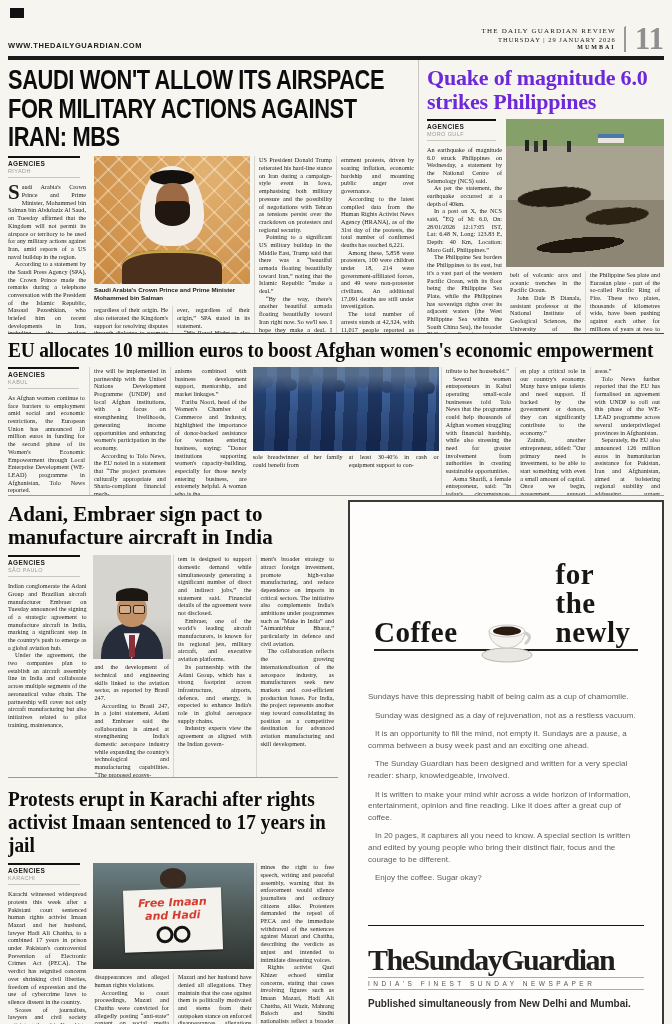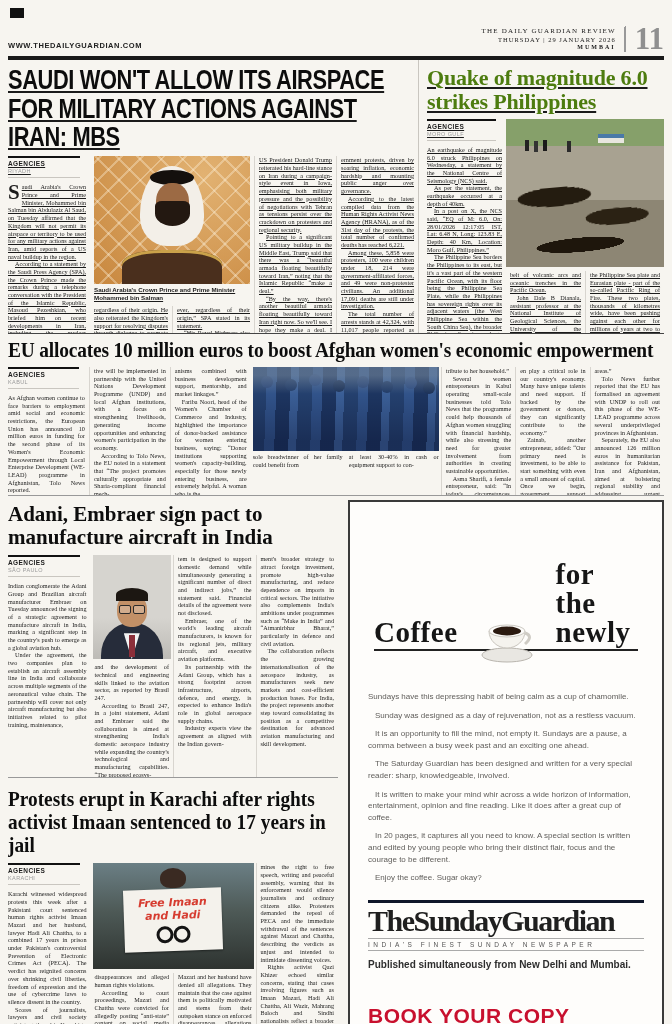--- a/index.html
+++ b/index.html
@@ -33,21 +33,21 @@
   .para { margin: 0; text-indent: 7px; }
   .para:first-child { text-indent: 0; }
   .dropcap .para:first-child::first-letter {
     float: left; font-size: 21px; line-height: 17px; padding: 1px 2px 0 0; font-weight: bold;
   }
   .cap { font-family: "Liberation Sans", sans-serif; font-weight: bold; font-size: 6.2px; line-height: 1.25; margin-top: 2px; color: #222; }
   .photo { position: relative; overflow: hidden; }
   .vr { border-left: 1px solid #d8d5cf; }
 
   
-  .top-section { display: flex; height: 274px; border-bottom: 1px solid #444; overflow: hidden; text-decoration: underline; }
+  .top-section { display: flex; height: 274px; border-bottom: 1px solid #444; overflow: hidden; }
   .saudi { width: 410px; overflow: hidden; }
   .hd-sans {
     font-family: "Liberation Sans", sans-serif; font-weight: bold; font-size: 27px; line-height: 1.05;
     letter-spacing: -0.5px; width: 124%; transform: scaleX(0.81); transform-origin: 0 0;
     margin: 6px 0 5px; color: #0d0d0d;
   }
   .grid-saudi { display: grid; grid-template-columns: repeat(5, 1fr); grid-template-rows: 150px auto; }
   .grid-saudi > div { padding: 0 4px; }
   .s-c1 { grid-area: 1/1/3/2; padding-left: 0 !important; }
   .s-photo { grid-area: 1/2/2/4; }
@@ -61,21 +61,21 @@
       repeating-linear-gradient(45deg, rgba(255,244,222,.35) 0 2px, transparent 2px 15px),
       repeating-linear-gradient(-45deg, rgba(255,244,222,.35) 0 2px, transparent 2px 15px),
       radial-gradient(circle at 70% 15%, #e2b272, #c8873e); }
   .m-ghutra { position: absolute; left: 50%; top: 10px; width: 64px; height: 80px; margin-left: -32px; background: #f3efe8; border-radius: 50% 50% 42% 42% / 60% 60% 36% 36%; }
   .m-agal { position: absolute; left: 50%; top: 14px; width: 44px; height: 15px; margin-left: -22px; background: #14100d; border-radius: 50%; }
   .m-face { position: absolute; left: 50%; top: 27px; width: 33px; height: 39px; margin-left: -16px; background: #9c6a44; border-radius: 46% 46% 50% 50%; }
   .m-beard { position: absolute; left: 50%; top: 45px; width: 35px; height: 25px; margin-left: -17px; background: #231811; border-radius: 20% 20% 50% 50%; }
   .m-robe { position: absolute; left: 50%; bottom: 0; width: 100px; height: 34px; margin-left: -50px; background: #4a2f1d; border-radius: 40% 40% 0 0; box-shadow: inset 0 3px 0 #caa24a; }
 
   .quake { width: 246px; border-left: 1px solid #c9c6c0; padding-left: 8px; overflow: hidden; }
-  .hd-serif { font-size: 22px; line-height: 1.08; letter-spacing: -0.2px; margin: 6px 0 5px; color: #4d7c0f; }
+  .hd-serif { font-size: 22px; line-height: 1.08; letter-spacing: -0.2px; margin: 6px 0 5px; color: #6d28d9; }
   .grid-quake { display: grid; grid-template-columns: repeat(3, 1fr); grid-template-rows: 152px auto; }
   .grid-quake > div { padding: 0 4px; }
   .q-c1 { grid-area: 1/1/3/2; padding-left: 0 !important; }
   .q-photo { grid-area: 1/2/2/4; padding: 0 !important; }
   .q-c2 { grid-area: 2/2/3/3; }
   .q-c3 { grid-area: 2/3/3/4; }
   .q-img { height: 148px; background: linear-gradient(180deg, #86a06a 0 18%, #a8a291 18% 55%, #8d8674 55% 100%); }
   .q-img::before { content: ""; position: absolute; left: 4%; top: 28%; width: 92%; height: 66%;
     background:
       radial-gradient(ellipse 42% 16% at 30% 35%, #241c10 0 60%, transparent 61%),
@@ -140,21 +140,21 @@
   .handcuffs::before { left: 4px; } .handcuffs::after { right: 4px; }
 
   
   .ad-col { flex: 1; padding: 4px 0 6px 4px; }
   .ad-box { height: 100%; background: #fefdfb; border: 2px solid #3a3a3a; box-shadow: 3px 3px 0 #c9c6c0; padding: 14px 18px; display: flex; flex-direction: column; overflow: hidden; }
   .coffee-title { display: flex; align-items: flex-end; justify-content: center; gap: 20px; border-bottom: 2px solid #222; margin: 44px 6px 0; padding-bottom: 2px; }
   .coffee-word { font-weight: bold; font-size: 29px; line-height: 1; letter-spacing: .5px; color: #161616; }
   .coffee-cup { margin-bottom: -16px; flex: none; }
   .ad-copy { margin-top: 40px; font-family: "Liberation Sans", sans-serif; font-size: 8px; line-height: 1.45; color: #5f5d5a; }
   .ad-copy p { margin-bottom: 7px; }
-  .sg-logo-block { margin-top: 9px; border-top: 3px solid #0f172a; padding-top: 2px; }
+  .sg-logo-block { margin-top: 34px; border-top: 1px solid #0f172a; padding-top: 18px; }
   .sg-name { font-size: 30px; letter-spacing: -1.5px; font-weight: bold; color: #1f1f1f; line-height: 1.05; }
   .sg-tagline { border-top: 1px solid #aaa; border-bottom: 1px solid #aaa; margin-top: 2px; padding: 2px 0; font-family: "Liberation Sans", sans-serif; font-size: 6.5px; letter-spacing: 3.5px; color: #555; }
   .sg-published { margin-top: 8px; font-family: "Liberation Sans", sans-serif; font-weight: bold; font-size: 10px; color: #2e2e2e; }
   .ad-cta { margin-top: 34px; font-family: "Liberation Sans", sans-serif; font-weight: bold; font-size: 21px; letter-spacing: .5px; color: #c8102e; }
 </style>
 </head>
 <body>
 
 <div class="print-mark"></div>
 
@@ -387,21 +387,21 @@
             <path d="M47 16 q9 3 0 11" fill="none" stroke="#cfccc5" stroke-width="3"></path>
             <ellipse cx="29" cy="14" rx="18" ry="6" fill="#fdfcfa" stroke="#ccc9c2" stroke-width="1"></ellipse>
             <ellipse cx="29" cy="14" rx="14" ry="4.4" fill="#2b1a10"></ellipse>
           </svg>
           <span class="coffee-word">for the newly</span>
         </div>
         <div class="ad-copy">
             <p class="para">Sundays have this depressing habit of being calm as a cup of chamomile.</p>
             <p class="para">Sunday was designed as a day of rejuvenation, not as a restless vacuum.</p>
             <p class="para">It is an opportunity to fill the mind, not empty it. Sundays are a pause, a comma between a busy week past and an exciting one ahead.</p>
-            <p class="para">The Saturday Guardian has been designed and written for a very special reader: sharp, knowledgeable, involved.</p>
+            <p class="para">The Sunday Guardian has been designed and written for a very special reader: sharp, knowledgeable, involved.</p>
             <p class="para">It is written to make your mind whir across a wide horizon of information, entertainment, opinion and fine reading. Like it does after a great cup of coffee.</p>
             <p class="para">In 20 pages, it captures all you need to know. A special section is written and edited by young people who bring their distinct flair, focus and the courage to be different.</p>
             <p class="para">Enjoy the coffee. Sugar okay?</p>
           </div>
         <div class="sg-logo-block">
           <div class="sg-name">TheSundayGuardian</div>
           <div class="sg-tagline">INDIA'S FINEST SUNDAY NEWSPAPER</div>
           <div class="sg-published">Published simultaneously from New Delhi and Mumbai.</div>
         </div>
         <div class="ad-cta">BOOK YOUR COPY TODAY !</div>

